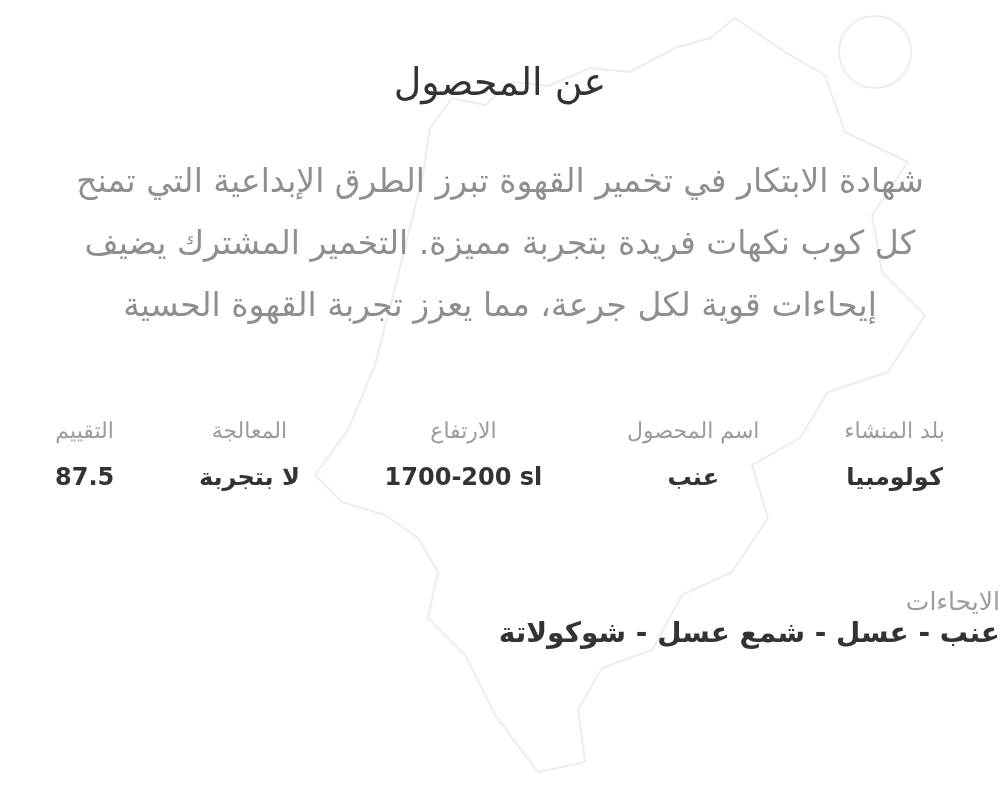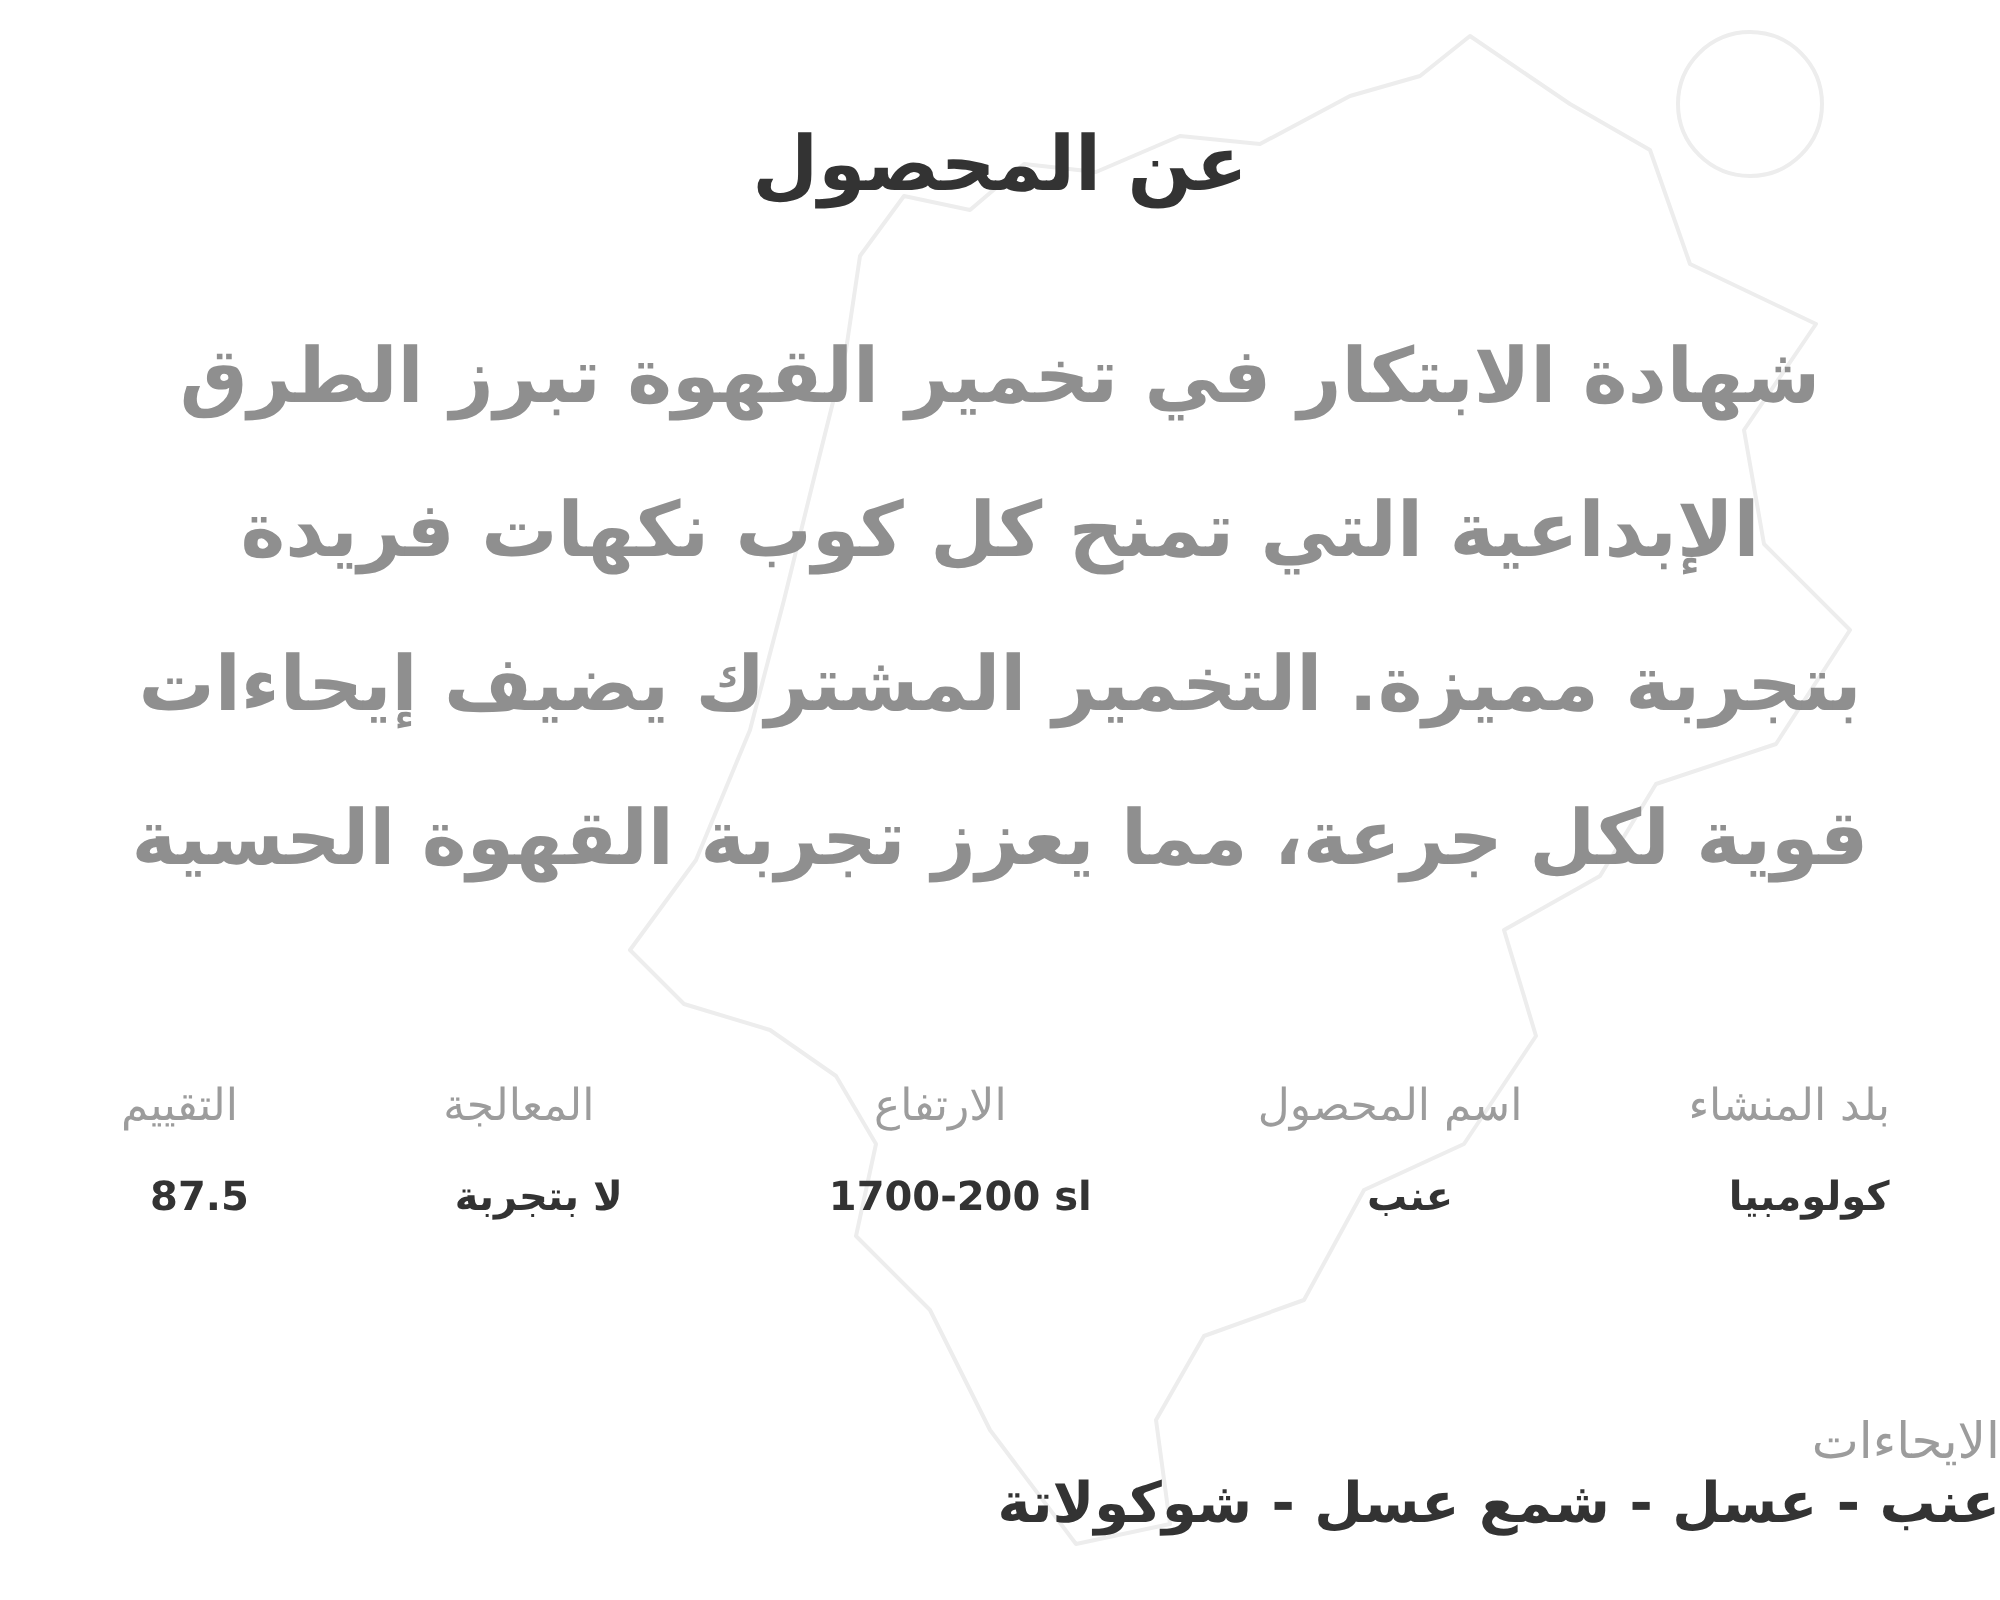--- a/index.html
+++ b/index.html
@@ -33,54 +33,53 @@
     fill:none;
     stroke:var(--map_outline);
     stroke-width:2;
     stroke-linejoin:round;
   }
   .content{position:relative;z-index:1;}
   .section-title{
     padding-top:60px;
     text-align:center;
     font-size:38px;
-    font-weight:700;
+    font-weight:400;
     color:var(--text_dark);
   }
   .description{
     margin:46px auto 0;
     width:885px;
     text-align:center;
-    font-size:38px;
-    font-weight:700;
-    line-height:77px;
+    font-size:33px;
+    font-weight:400;
+    line-height:62px;
     color:var(--text_light);
   }
   .attrs{
     display:flex;
     justify-content:space-between;
     align-items:flex-start;
     padding:0 55px;
     margin-top:82px;
   }
   .attr{text-align:center;}
   .attr-label{
     font-size:22px;
     font-weight:300;
     color:var(--text_gray);
     white-space:nowrap;
   }
   .attr-value{
     margin-top:20px;
-    font-size:20px;
+    font-size:24px;
     font-weight:700;
     color:var(--text_dark);
     white-space:nowrap;
     unicode-bidi:plaintext;
-    margin-left:20px;
   }
   .notes{margin-top:96px;}
   .notes-title{
     font-size:25px;
     font-weight:300;
     color:var(--text_gray);
   }
   .notes-value{
     font-size:28px;
     font-weight:700;

